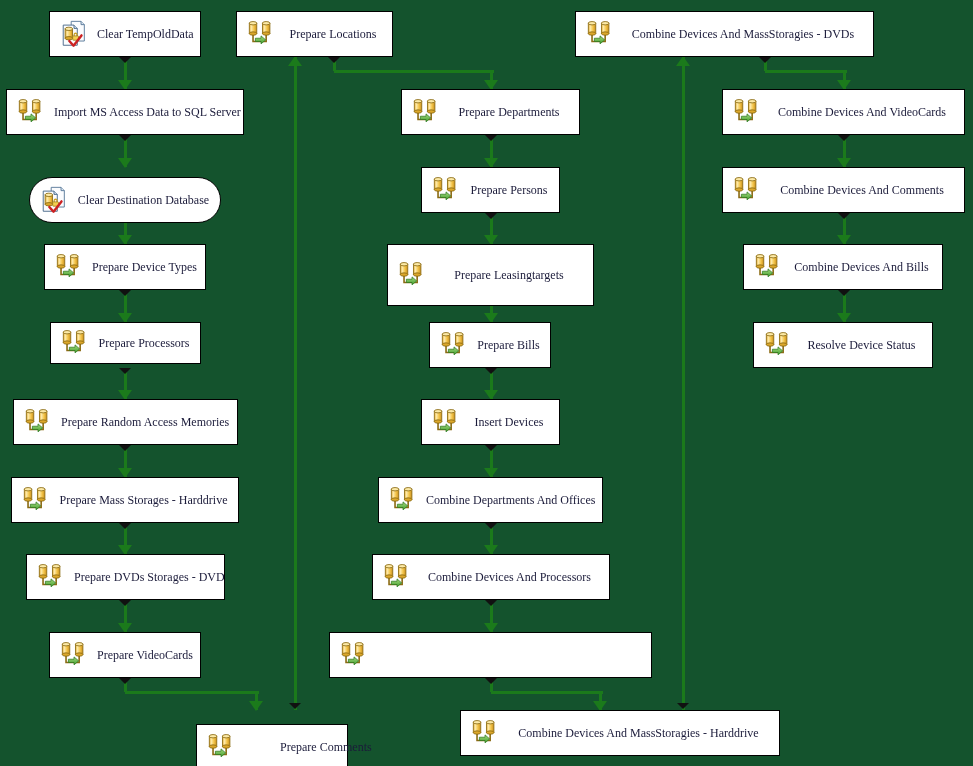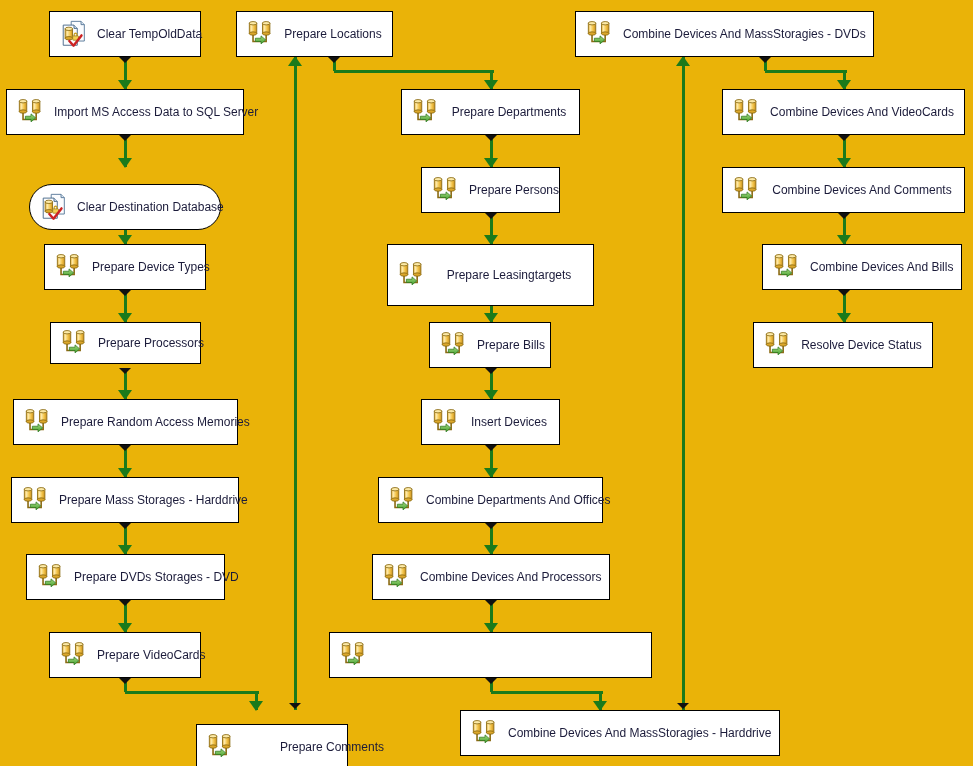--- a/index.html
+++ b/index.html
@@ -5,22 +5,22 @@
 <style>
   html, body {
     margin: 0;
     padding: 0;
     background: #FDFBE4;
   }
   #canvas {
     position: relative;
     width: 973px;
     height: 766px;
-    background: #eab308;
-    font-family: Liberation Sans, sans-serif;
+    background: #14532d;
+    font-family: Liberation Serif, serif;
     overflow: hidden;
   }
   .task {
     position: absolute;
     box-sizing: border-box;
     background: #FFFFFF;
     border: 1px solid #000000;
     display: flex;
     align-items: center;
     z-index: 5;
@@ -359,21 +359,21 @@
       <ellipse cx="21.5" cy="4.5" rx="4" ry="1.8" fill="#FCE9A6" stroke="#8A6A12" stroke-width="0.9"></ellipse>
       <ellipse cx="21.5" cy="15.5" rx="4" ry="1.8" fill="#DCA72B" stroke="#8A6A12" stroke-width="0.9"></ellipse>
     </g>
 
     <path d="M7.5 17 L7.5 24 L21.5 24 L21.5 17" fill="none" stroke="#8A6A12" stroke-width="1.7"></path>
 
     <path d="M10 20.5 L16 20.5 L16 18 L21 22.3 L16 26.5 L16 24 L10 24 Z" fill="url(#arw)" stroke="#2E7A20" stroke-width="0.8" stroke-linejoin="round"></path>
   </svg>
         <span class="label">Combine Devices And VideoCards</span>
       </div>
-      <div class="task" style="left: 29px; top: 184px; width: 192px; height: 46px; border-radius: 23px;">
+      <div class="task" style="left: 29px; top: 177px; width: 192px; height: 46px; border-radius: 23px;">
   <svg class="icon" viewBox="0 0 32 32">
     <defs>
       <linearGradient id="cyl2" x1="0" y1="0" x2="1" y2="0">
         <stop offset="0" stop-color="#E8B33C"></stop>
         <stop offset="0.3" stop-color="#FDE9A8"></stop>
         <stop offset="0.7" stop-color="#F2C246"></stop>
         <stop offset="1" stop-color="#C9901F"></stop>
       </linearGradient>
     </defs>
 
@@ -519,21 +519,21 @@
       <ellipse cx="21.5" cy="4.5" rx="4" ry="1.8" fill="#FCE9A6" stroke="#8A6A12" stroke-width="0.9"></ellipse>
       <ellipse cx="21.5" cy="15.5" rx="4" ry="1.8" fill="#DCA72B" stroke="#8A6A12" stroke-width="0.9"></ellipse>
     </g>
 
     <path d="M7.5 17 L7.5 24 L21.5 24 L21.5 17" fill="none" stroke="#8A6A12" stroke-width="1.7"></path>
 
     <path d="M10 20.5 L16 20.5 L16 18 L21 22.3 L16 26.5 L16 24 L10 24 Z" fill="url(#arw)" stroke="#2E7A20" stroke-width="0.8" stroke-linejoin="round"></path>
   </svg>
         <span class="label">Prepare Leasingtargets</span>
       </div>
-      <div class="task" style="left: 762px; top: 244px; width: 200px; height: 46px;">
+      <div class="task" style="left: 743px; top: 244px; width: 200px; height: 46px;">
   <svg class="icon" viewBox="0 0 32 32">
     <defs>
       <linearGradient id="cyl" x1="0" y1="0" x2="1" y2="0">
         <stop offset="0" stop-color="#E8B33C"></stop>
         <stop offset="0.28" stop-color="#FDE9A8"></stop>
         <stop offset="0.62" stop-color="#F4C54A"></stop>
         <stop offset="1" stop-color="#C9901F"></stop>
       </linearGradient>
       <linearGradient id="arw" x1="0" y1="0" x2="0" y2="1">
         <stop offset="0" stop-color="#A8DC7E"></stop>

